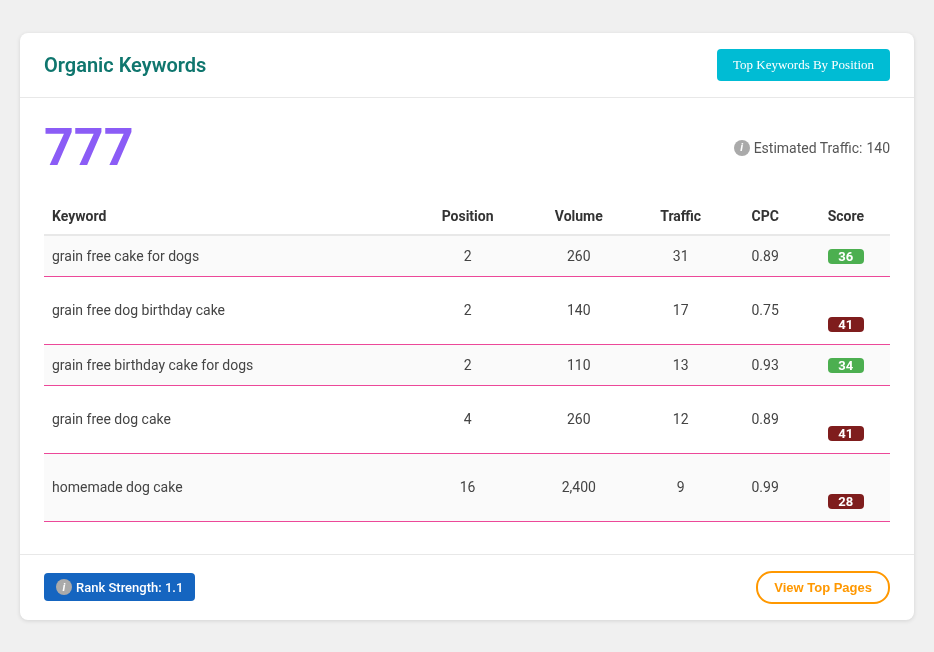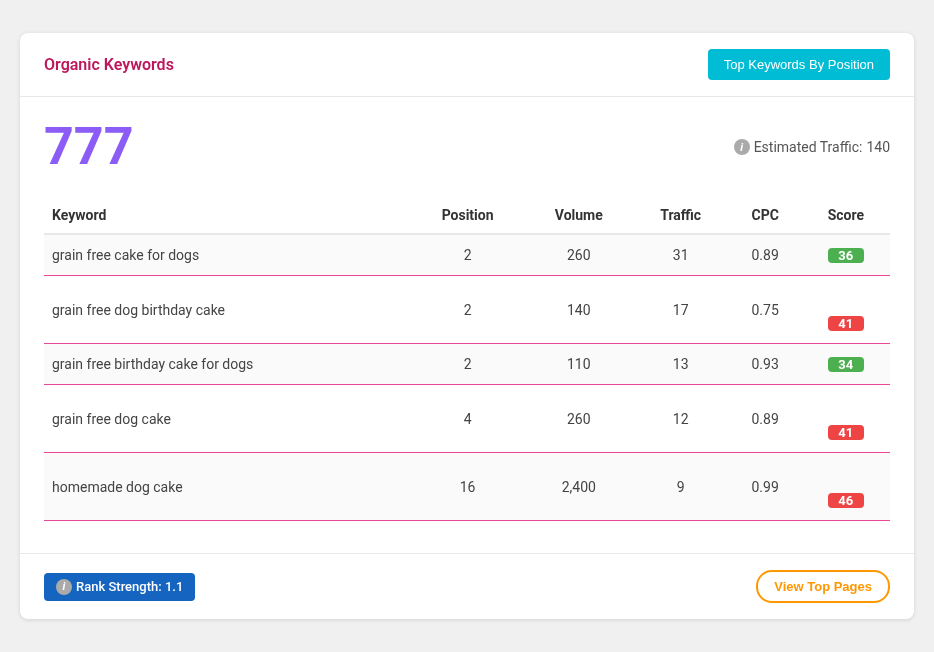--- a/index.html
+++ b/index.html
@@ -20,34 +20,35 @@
       overflow: hidden;
     }
     .card-header {
       display: flex;
       align-items: center;
       justify-content: space-between;
       padding: 16px 24px;
       border-bottom: 1px solid #e8e8e8;
     }
     .card-title {
-      font-size: 16px;
+      font-size: 20px;
       font-weight: 600;
-      color: #be185d;
+      color: #0f766e;
     }
     .top-keywords-btn {
       background: #00bcd4;
       color: #fff;
       border: none;
       border-radius: 4px;
       padding: 8px 16px;
       font-size: 13px;
       font-weight: 500;
       cursor: pointer;
       white-space: nowrap;
+      font-family: Liberation Serif, serif;
     }
     .card-body {
       padding: 24px;
     }
     .stats-row {
       display: flex;
       align-items: center;
       justify-content: space-between;
       margin-bottom: 24px;
     }
@@ -107,21 +108,21 @@
       display: inline-block;
       border-radius: 4px;
       padding: 0 10px;
       color: #fff;
       font-weight: 700;
       font-size: 13px;
       min-width: 36px;
       text-align: center;
     }
     .score-green { background: #4caf50; }
-    .score-orange { background: #ef4444; margin-top: 28px; }
+    .score-orange { background: #7f1d1d; margin-top: 28px; }
     .card-footer {
       display: flex;
       align-items: center;
       justify-content: space-between;
       padding: 16px 24px;
       border-top: 1px solid #e8e8e8;
       margin-top: 8px;
     }
     .rank-strength-badge {
       background: #1565c0;
@@ -221,21 +222,21 @@
         <span class="score-badge score-orange">41</span>
       </td>
     </tr>
           <tr>
       <td>homemade dog cake</td>
       <td class="num">16</td>
       <td class="num">2,400</td>
       <td class="num">9</td>
       <td class="num">0.99</td>
       <td class="num">
-        <span class="score-badge score-orange">46</span>
+        <span class="score-badge score-orange">28</span>
       </td>
     </tr>
         </tbody>
     </table>
   </div>
 
   <div class="card-footer">
     <div class="rank-strength-badge">
       <span class="info-icon">i</span>
       <span>Rank Strength: 1.1</span>

